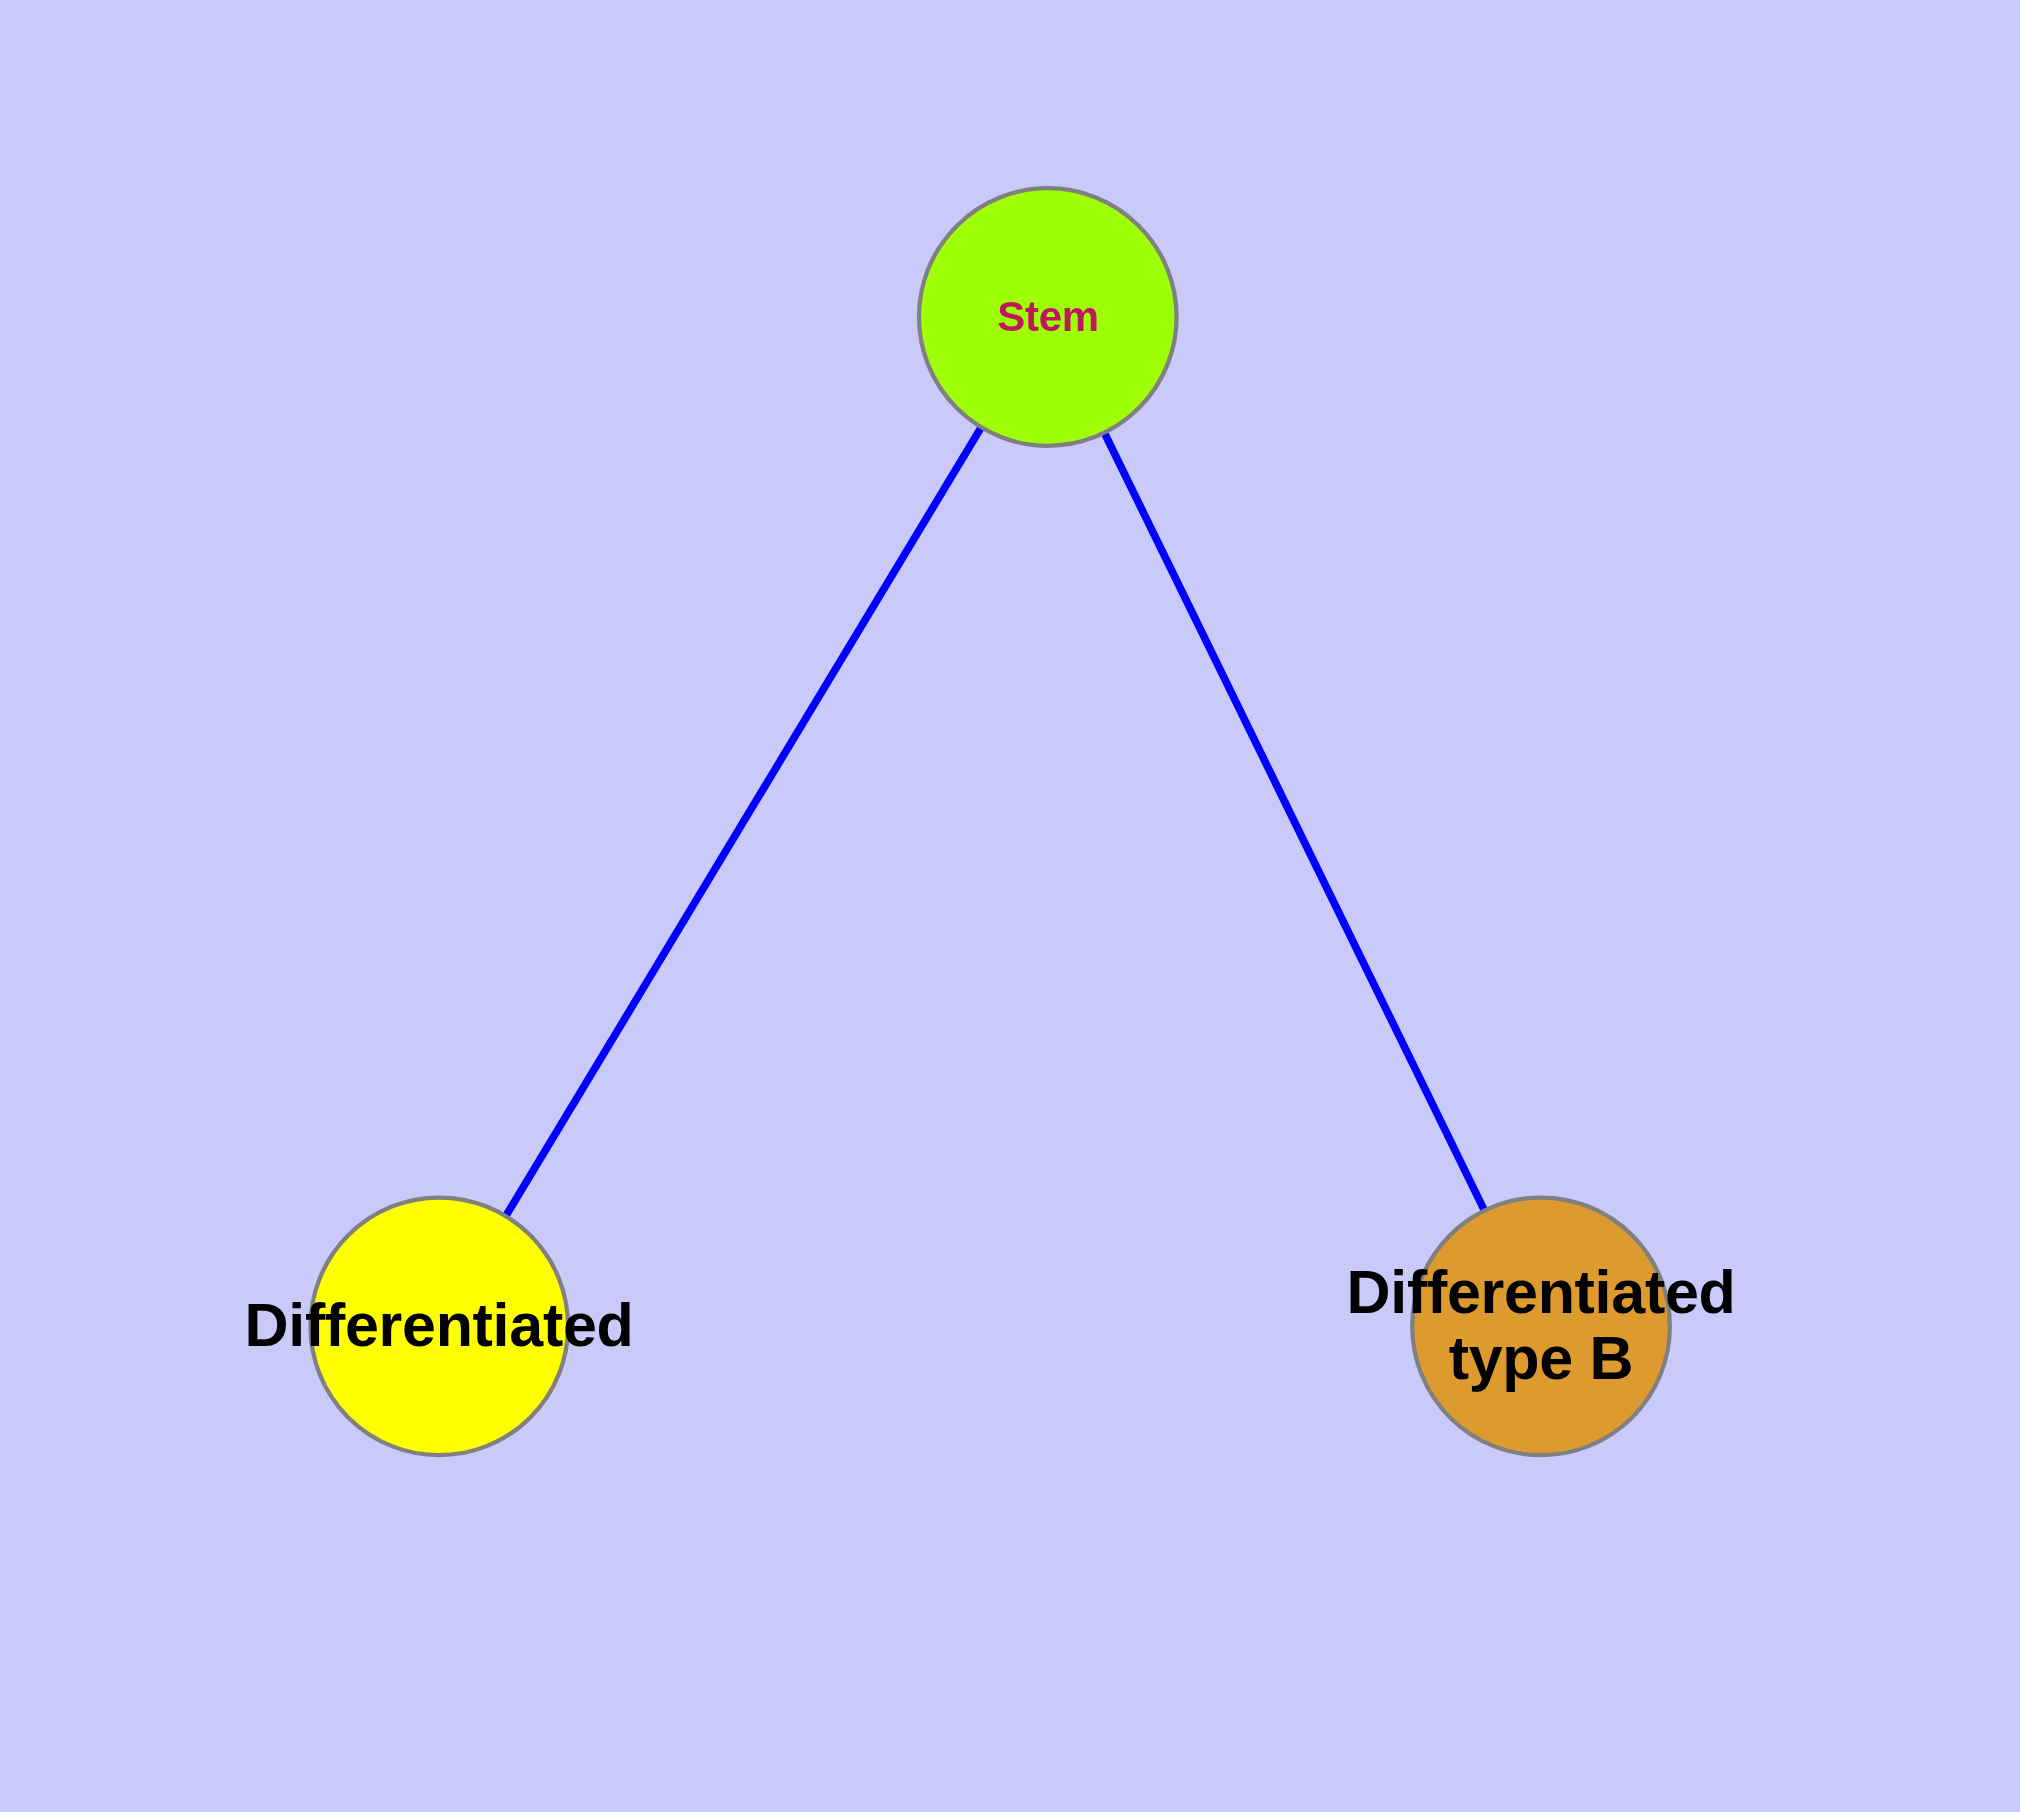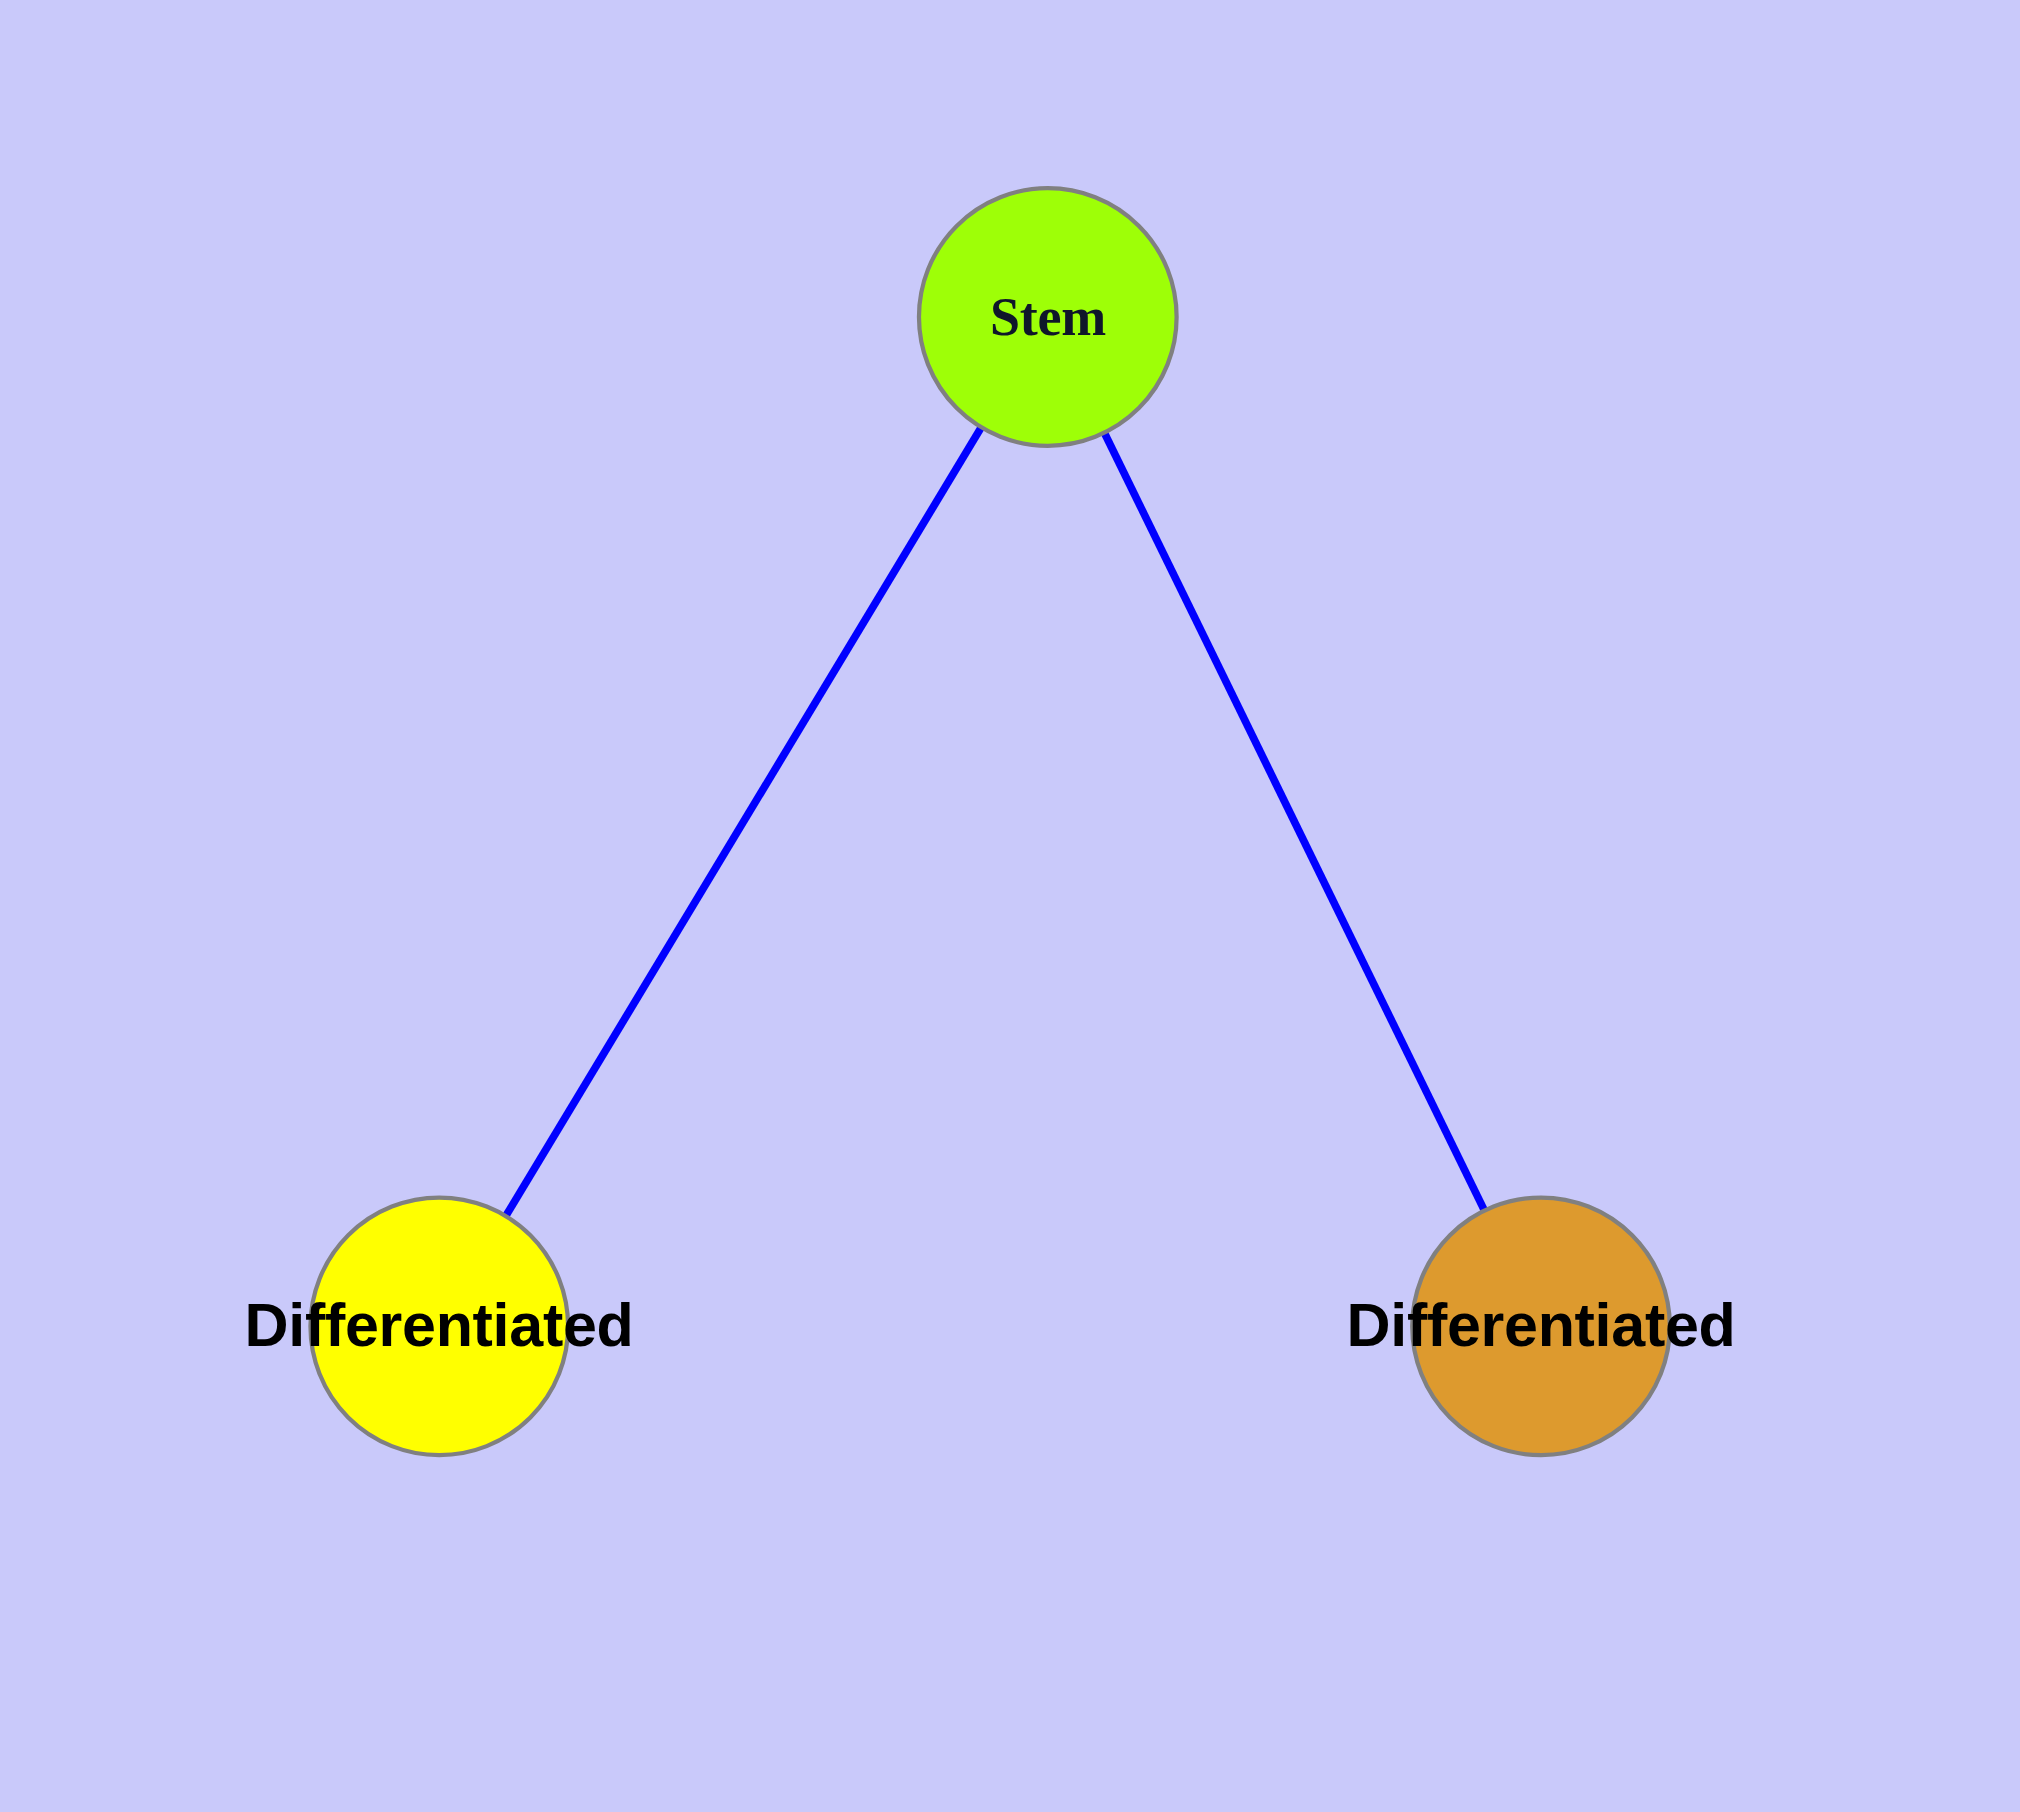--- a/index.html
+++ b/index.html
@@ -46,18 +46,18 @@
         <line x1="1157.523570406902" y1="504.1746903138992" x2="596.4764295930979" y2="1434.8253096861008" stroke="#0000ff" stroke-width="9" stroke-linecap="butt"></line>
         <line x1="1302.7352600930808" y1="510.5664858605831" x2="1751.2647399069192" y2="1428.433514139417" stroke="#0000ff" stroke-width="9" stroke-linecap="butt"></line>
       </g>
     <g id="node-layer">
         <circle cx="1236" cy="374" r="152" fill="#9eff07" stroke="#808080" stroke-width="5"></circle>
         <circle cx="518" cy="1565" r="152" fill="#ffff00" stroke="#808080" stroke-width="5"></circle>
         <circle cx="1818" cy="1565" r="152" fill="#dd9a2e" stroke="#808080" stroke-width="5"></circle>
       </g>
   </svg>
   <div id="label-layer">
-      <div class="node-label" style="left: 1048px; top: 317px; font-size: 54px; color: #0f172a; font-family: Liberation Serif, serif;"><div>Stem</div></div>
+      <div class="node-label" style="left: 1048px; top: 317px; font-size: 42px; color: #be185d;"><div>Stem</div></div>
       <div class="node-label" style="left: 439px; top: 1326px; font-size: 61px; color: rgb(0, 0, 0);"><div>Differentiated</div></div>
-      <div class="node-label" style="left: 1541px; top: 1326px; font-size: 61px; color: rgb(0, 0, 0);"><div>Differentiated</div></div>
+      <div class="node-label" style="left: 1541px; top: 1326px; font-size: 61px; color: rgb(0, 0, 0);"><div>Differentiated</div><div>type B</div></div>
     </div>
 </div>
 
 
 </body></html>

